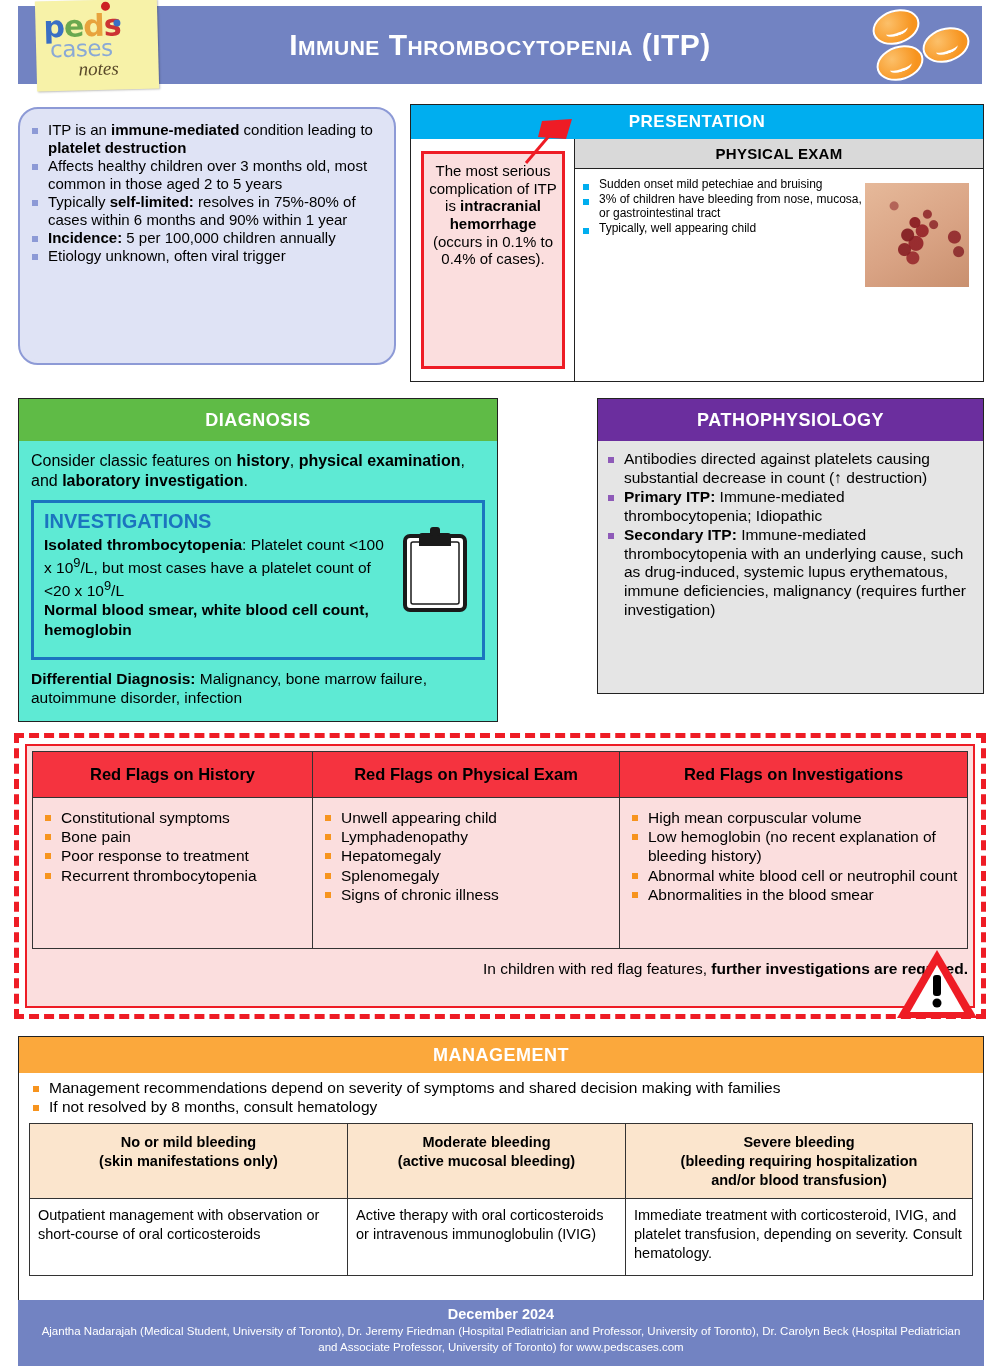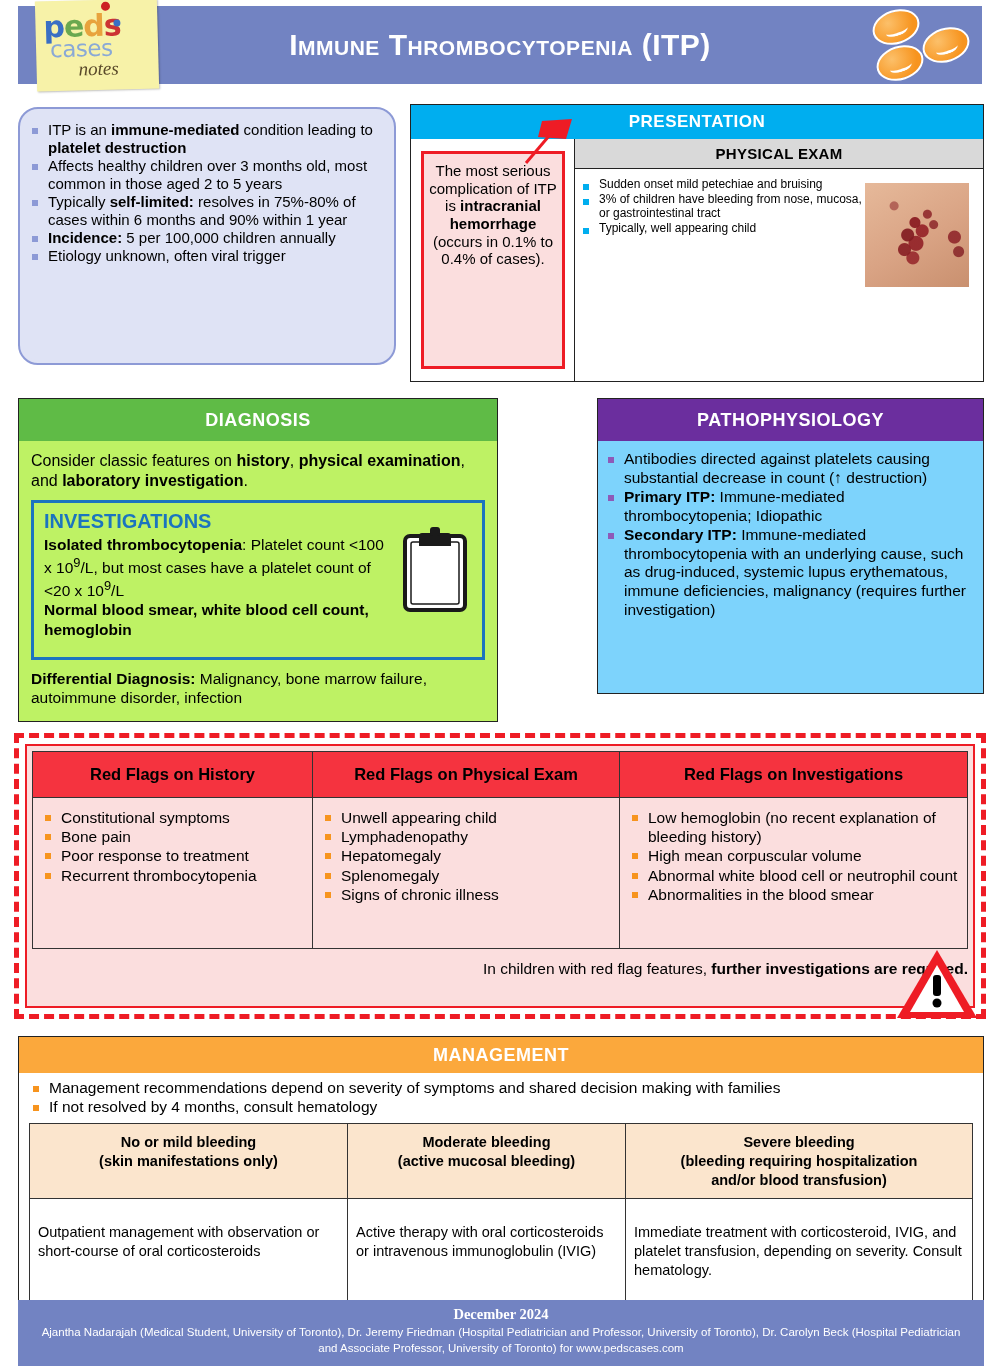--- a/index.html
+++ b/index.html
@@ -137,40 +137,40 @@
       radial-gradient(circle at 66% 40%, rgba(135,30,36,.8) 0 4px, transparent 5px),
       radial-gradient(circle at 86% 52%, rgba(140,32,38,.85) 0 6px, transparent 7px),
       radial-gradient(circle at 90% 66%, rgba(130,28,34,.8) 0 5px, transparent 6px),
       radial-gradient(circle at 28% 22%, rgba(150,50,50,.6) 0 4px, transparent 5px),
       linear-gradient(150deg, #e6b99a 0%, #d9a384 55%, #c9906f 100%);
   }
 
   
   .diagnosis {
     position: absolute; left: 18px; top: 398px; width: 480px; height: 324px;
-    border: 1.5px solid #222; background: #bef264;
+    border: 1.5px solid #222; background: #5eead4;
   }
   .diagnosis > .panel-head { height: 42px; background: #5fbb46; font-size: 18px; }
   .dx-body { padding: 10px 12px 8px 12px; }
   .dx-lead { font-size: 16px; line-height: 1.25; }
   .inv-box {
     margin-top: 9px; border: 3px solid #1b74bf; padding: 7px 10px 10px 10px;
     position: relative; min-height: 160px;
   }
   .inv-title { color: #1b74bf; font-weight: bold; font-size: 20px; margin-bottom: 2px; }
   .inv-text { font-size: 15.5px; line-height: 1.27; padding-right: 86px; }
   .clipboard {
     position: absolute; right: 14px; top: 24px; width: 66px; height: 86px;
   }
   .dx-dd { margin-top: 9px; font-size: 15.5px; line-height: 1.25; }
 
   
   .patho {
     position: absolute; left: 597px; top: 398px; width: 387px; height: 296px;
-    border: 1.5px solid #222; background: #7dd3fc;
+    border: 1.5px solid #222; background: #e5e5e5;
   }
   .patho > .panel-head { height: 42px; background: #6b2e9e; font-size: 18px; }
   .patho-body { padding: 9px 8px 0 6px; }
   .patho-body ul.b > li { font-size: 15.5px; margin-bottom: 0; }
   .patho-body ul.b > li::before { background: #8e5ab8; }
 
   
   .redflags {
     position: absolute; left: 14px; top: 733px; width: 972px; height: 286px;
     border: 5px dashed #ee1c25; padding: 6px; background: #fff;
@@ -202,33 +202,33 @@
     border: 1.5px solid #222; background: #fff;
   }
   .management > .panel-head { height: 36px; background: #fba83c; font-size: 18px; }
   .mg-body { padding: 6px 10px 6px 10px; }
   .mg-body ul.b > li { font-size: 15.5px; margin-bottom: 0; }
   .mg-body ul.b > li::before { background: #f7941e; }
   .mg-table { margin-top: 6px; border: 1.5px solid #333; display: flex; flex-direction: column; }
   .mg-row { display: flex; }
   .mg-row.head > .mg-cell { background: #fbe5cd; font-weight: bold; text-align: center; font-size: 14.5px; line-height: 1.3; padding: 9px 14px; }
   .mg-row.head { border-bottom: 1.5px solid #333; }
-  .mg-cell { flex: 1; border-right: 1.5px solid #333; padding: 24px 8px; font-size: 14.5px; line-height: 1.3; }
+  .mg-cell { flex: 1; border-right: 1.5px solid #333; padding: 7px 8px; font-size: 14.5px; line-height: 1.3; }
   .mg-cell:last-child { border-right: none; }
   .mg-cell.c1 { flex: 0 0 318px; }
   .mg-cell.c2 { flex: 0 0 278px; }
   .mg-row.body > .mg-cell { min-height: 76px; }
 
   
   .footer {
     position: absolute; left: 18px; top: 1300px; width: 966px; height: 66px;
     background: #7283c2; color: #fff; text-align: center;
     padding: 6px 20px;
   }
-  .footer-date { font-weight: bold; font-size: 14.5px; margin-bottom: 2px; font-family: Liberation Serif, serif; }
+  .footer-date { font-weight: bold; font-size: 14.5px; margin-bottom: 2px; }
   .footer-credit { font-size: 11.5px; line-height: 1.35; }
 </style>
 </head>
 <body>
 
 <div class="banner">
   <div class="banner-title">Immune Thrombocytopenia (ITP)</div>
 </div>
 
 <div class="logo">
@@ -342,22 +342,22 @@
             <li>Hepatomegaly</li>
             <li>Splenomegaly</li>
             <li>Signs of chronic illness</li>
           </ul>
         </div>
       </div>
       <div class="rf-col">
         <div class="rf-head">Red Flags on Investigations</div>
         <div class="rf-items">
           <ul class="b">
+            <li>High mean corpuscular volume</li>
             <li>Low hemoglobin (no recent explanation of bleeding history)</li>
-            <li>High mean corpuscular volume</li>
             <li>Abnormal white blood cell or neutrophil count</li>
             <li>Abnormalities in the blood smear</li>
           </ul>
         </div>
       </div>
     </div>
     <div class="rf-footer">
       <span>In children with red flag features, </span><b>further investigations are required.</b>
     </div>
     <svg class="warn-tri" viewBox="0 0 84 74">
@@ -367,21 +367,21 @@
       <circle cx="42" cy="55" r="4.5" fill="#000"></circle>
     </svg>
   </div>
 </div>
 
 <div class="management">
   <div class="panel-head">MANAGEMENT</div>
   <div class="mg-body">
     <ul class="b">
       <li>Management recommendations depend on severity of symptoms and shared decision making with families</li>
-      <li>If not resolved by 4 months, consult hematology</li>
+      <li>If not resolved by 8 months, consult hematology</li>
     </ul>
     <div class="mg-table">
       <div class="mg-row head">
         <div class="mg-cell c1" style="white-space:pre-line">No or mild bleeding
 (skin manifestations only)</div>
         <div class="mg-cell c2" style="white-space:pre-line">Moderate bleeding
 (active mucosal bleeding)</div>
         <div class="mg-cell" style="white-space:pre-line">Severe bleeding
 (bleeding requiring hospitalization
 and/or blood transfusion)</div>

